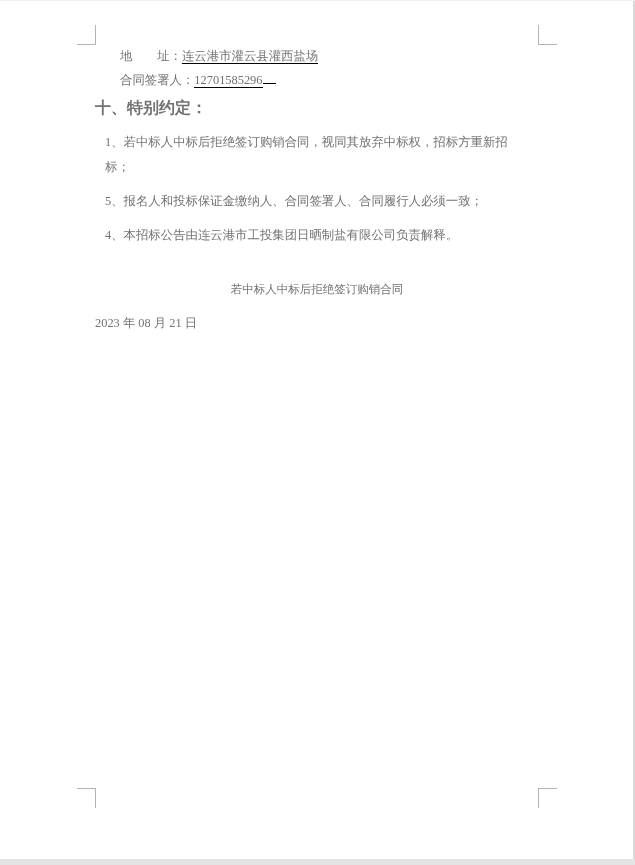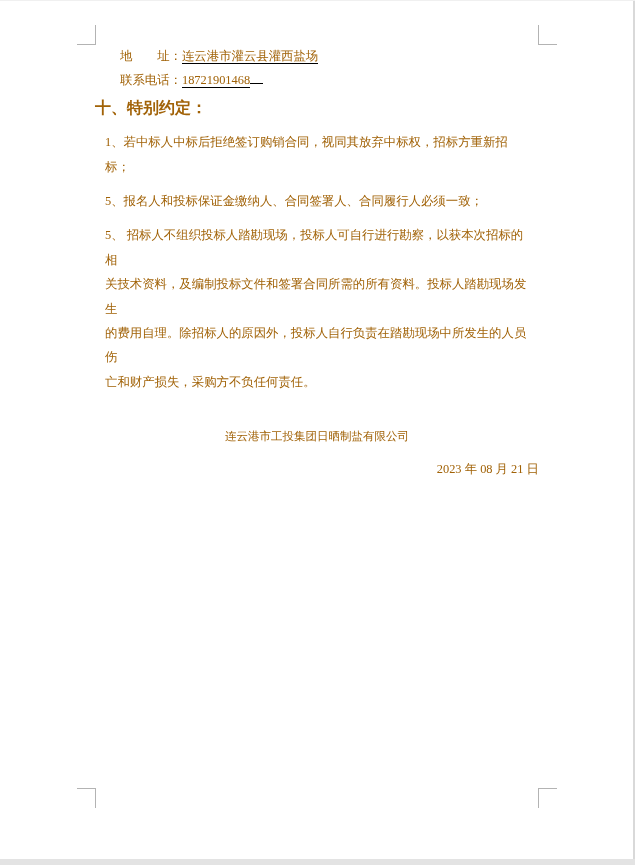--- a/index.html
+++ b/index.html
@@ -8,21 +8,21 @@
     background: #ffffff;
   }
   .page {
     position: relative;
     width: 635px;
     height: 865px;
     background: #ffffff;
     overflow: hidden;
     border-top: 1px solid #f0f0f0;
     font-family: "Liberation Serif", "DejaVu Serif", serif;
-    color: #a16207;
+    color: #737373;
   }
   .edge-right {
     position: absolute;
     top: 0; right: 0; bottom: 7px;
     width: 2px;
     background: #d9d9d9;
   }
   .edge-bottom {
     position: absolute;
     left: 0; right: 0; bottom: 0;
@@ -76,53 +76,50 @@
   .blank-line {
     height: 24.4px;
   }
   .company {
     margin: -5px 0 0 0;
     text-align: center;
     font-size: 11.5px;
   }
   .sign-date {
     margin: 9px 0 0 0;
-    text-align: right;
+    text-align: left;
     font-size: 12.4px;
   }
 </style>
 </head>
 <body>
 
 <div class="page">
 
   <span class="mark tl"></span>
   <span class="mark tr"></span>
   <span class="mark bl"></span>
   <span class="mark br"></span>
 
   <div class="content">
 
     <div class="contact">
       <p class="contact-line"><span>地　　址：</span><span class="uline">连云港市灌云县灌西盐场</span></p>
-      <p class="contact-line"><span>联系电话：</span><span class="uline">18721901468</span><span class="uline-tail"></span></p>
+      <p class="contact-line"><span>合同签署人：</span><span class="uline">12701585296</span><span class="uline-tail"></span></p>
     </div>
 
     <p class="heading">十、特别约定：</p>
 
     <p class="clause">1、若中标人中标后拒绝签订购销合同，视同其放弃中标权，招标方重新招标；</p>
     <p class="clause">5、报名人和投标保证金缴纳人、合同签署人、合同履行人必须一致；</p>
-    <p class="clause">5、 招标人不组织投标人踏勘现场，投标人可自行进行勘察，以获本次招标的相
-关技术资料，及编制投标文件和签署合同所需的所有资料。投标人踏勘现场发生
-的费用自理。除招标人的原因外，投标人自行负责在踏勘现场中所发生的人员伤
-亡和财产损失，采购方不负任何责任。</p>
+    <p class="clause">4、本招标公告由连云港市工投集团日晒制盐有限公司负责解释。</p>
 
     <div class="blank-line"></div>
 
-    <p class="company">连云港市工投集团日晒制盐有限公司</p>
+    <p class="company">若中标人中标后拒绝签订购销合同</p>
     <p class="sign-date">2023 年 08 月 21 日</p>
 
   </div>
 
   <div class="edge-right"></div>
   <div class="edge-bottom"></div>
 
 </div>
 
 </body></html>

